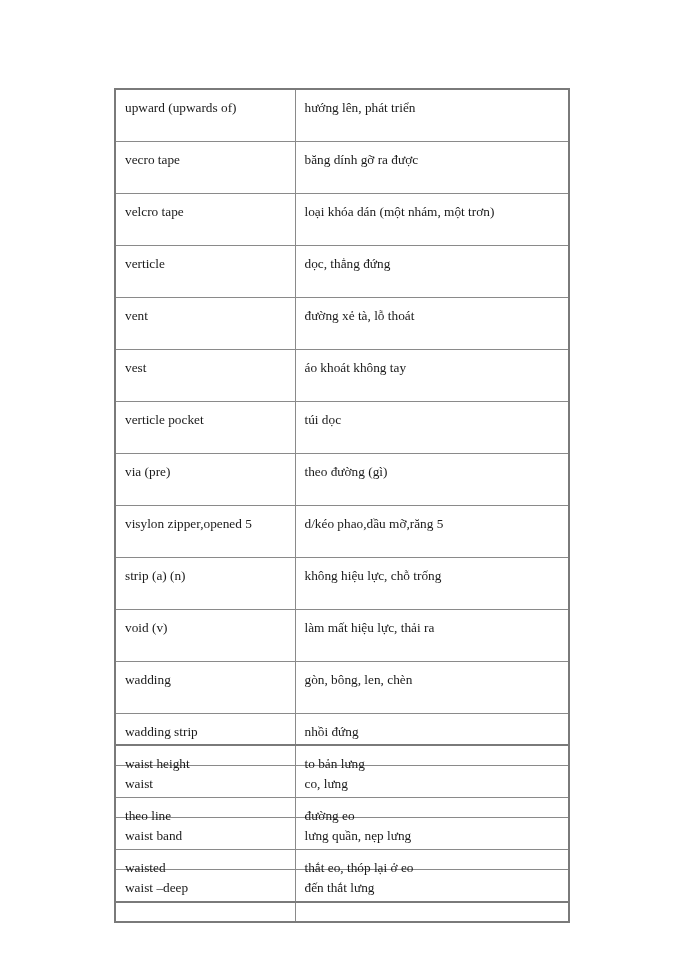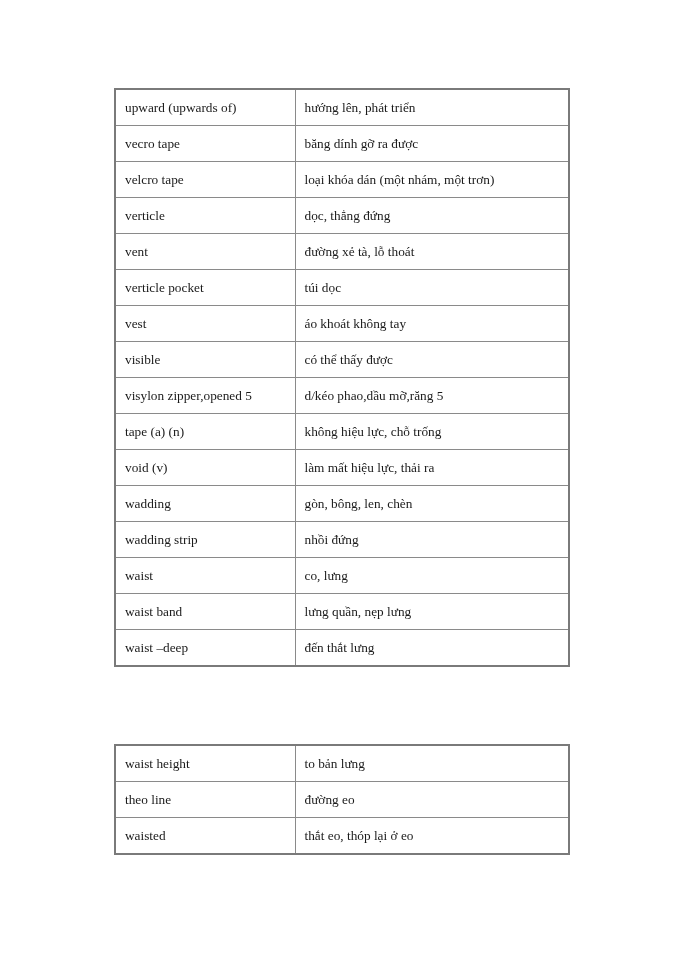--- a/index.html
+++ b/index.html
@@ -24,21 +24,21 @@
     table.gloss {
       position: absolute;
       left: 114px;
       width: 454px;
       border-collapse: collapse;
       table-layout: fixed;
       border: 2px solid #7a7a7a;
     }
     table.gloss td {
       height: 35px;
-      padding: 0 0 0 9px;
+      padding: 0 0 16px 9px;
       border: 1px solid #8a8a8a;
       font-size: 13.3px;
       line-height: 35px;
       vertical-align: middle;
       white-space: nowrap;
       overflow: hidden;
     }
     table.gloss col.c1 { width: 180px; }
     table.gloss col.c2 { width: 274px; }
     #table-1 { top: 88px; }
@@ -68,37 +68,37 @@
         </tr>
       <tr>
           <td>verticle</td>
           <td>dọc, thẳng đứng</td>
         </tr>
       <tr>
           <td>vent</td>
           <td>đường xẻ tà, lỗ thoát</td>
         </tr>
       <tr>
+          <td>vest</td>
+          <td>áo khoát không tay</td>
+        </tr>
+      <tr>
           <td>verticle pocket</td>
           <td>túi dọc</td>
         </tr>
       <tr>
-          <td>vest</td>
-          <td>áo khoát không tay</td>
-        </tr>
-      <tr>
-          <td>visible</td>
-          <td>có thể thấy được</td>
+          <td>via (pre)</td>
+          <td>theo đường (gì)</td>
         </tr>
       <tr>
           <td>visylon zipper,opened 5</td>
           <td>d/kéo phao,dầu mỡ,răng 5</td>
         </tr>
       <tr>
-          <td>tape (a) (n)</td>
+          <td>strip (a) (n)</td>
           <td>không hiệu lực, chỗ trống</td>
         </tr>
       <tr>
           <td>void (v)</td>
           <td>làm mất hiệu lực, thải ra</td>
         </tr>
       <tr>
           <td>wadding</td>
           <td>gòn, bông, len, chèn</td>
         </tr>

